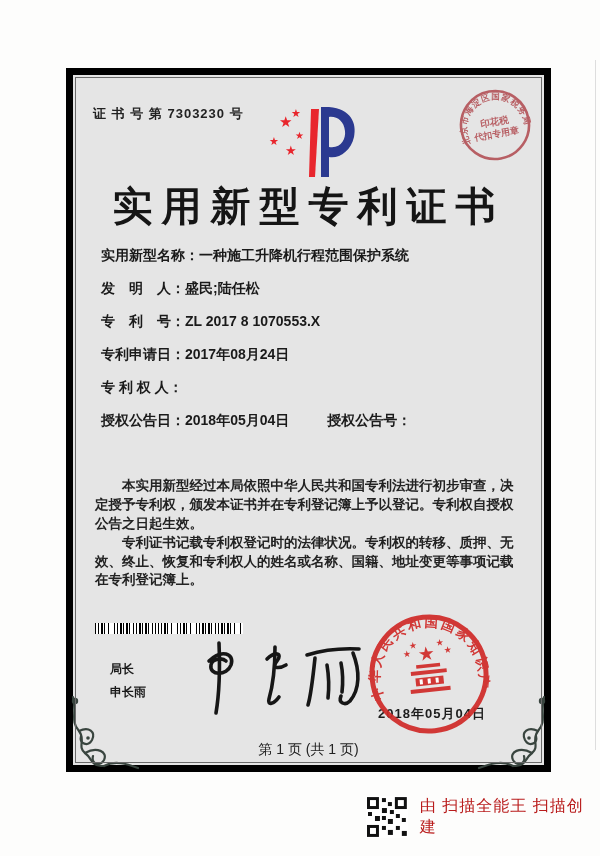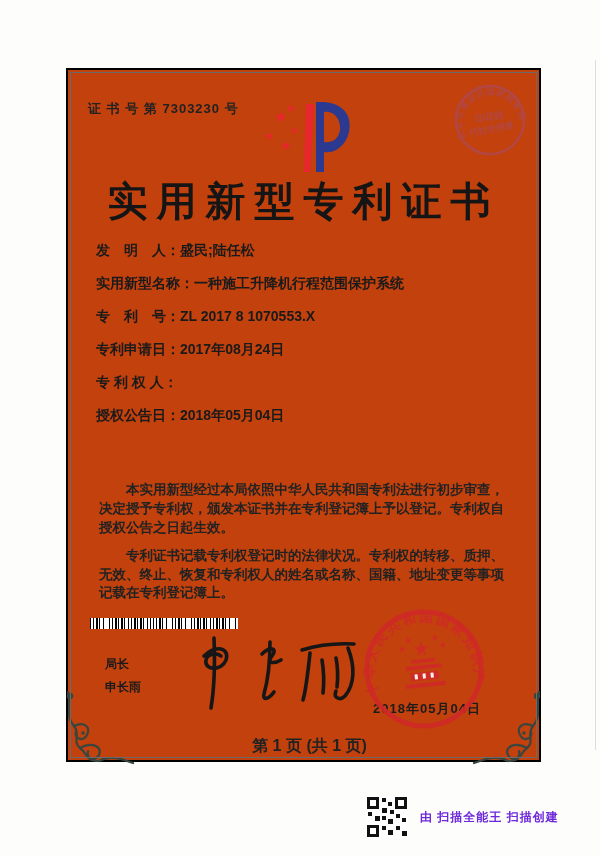--- a/index.html
+++ b/index.html
@@ -6,21 +6,21 @@
   #page{position:relative;width:600px;height:856px;background:#fdfdfc;overflow:hidden;
         font-family:"Liberation Sans","DejaVu Sans",sans-serif;color:#1a1a1a;}
 
   
   .scan-edge-top{position:absolute;left:10px;top:17px;width:58px;height:2px;
 0     background:linear-gradient(90deg,#2b2b2b,#aaa);}
   .scan-edge-right{position:absolute;left:595px;top:60px;width:1px;height:690px;background:#ddd;}
 
   
   .frame{position:absolute;left:66px;top:68px;width:471px;height:690px;
-         border:2px solid #000000;background:#c2410c;}
+         border:7px solid #000000;background:#e5e5e5;}
   .frame::after{content:"";position:absolute;inset:2px;border:1px solid #6a6a6a;pointer-events:none;}
 
   .cert-no{position:absolute;left:20px;top:30px;font-size:13px;font-weight:700;
            letter-spacing:1px;color:#222;white-space:pre;}
 
   .logo{position:absolute;left:178px;top:28px;width:118px;height:80px;}
 
   .title{position:absolute;left:0;top:104px;width:100%;text-align:center;
          font-family:"Liberation Serif","DejaVu Serif",serif;
          font-size:40px;font-weight:700;letter-spacing:9px;color:#151515;}
@@ -28,46 +28,46 @@
   .fields{position:absolute;left:28px;top:170px;width:418px;font-size:14px;font-weight:700;}
   .field-row{display:flex;margin-bottom:13px;line-height:20px;}
   .field-label{white-space:pre;flex:none;}
   .field-value{flex:1;max-width:330px;}
   .grant-row{display:flex;line-height:20px;}
   .grant-right{margin-left:38px;display:flex;}
 
   .paragraphs{position:absolute;left:22px;top:402px;width:428px;
               font-family:"Liberation Serif","DejaVu Serif",serif;
               font-size:13.5px;line-height:1.4;color:#222;font-weight:600;}
-  .paragraphs p{margin:9px;text-indent:2em;}
+  .paragraphs p{margin:0;text-indent:2em;}
 
   .barcode{position:absolute;left:22px;top:548px;width:148px;height:11px;
      background:repeating-linear-gradient(90deg,#000 0 1.5px,#fff 1.5px 3px,#000 3px 3.8px,#fff 3.8px 6.3px);}
 
   .signer{position:absolute;left:37px;top:583px;font-size:12px;font-weight:700;line-height:23px;}
   .signature-svg{position:absolute;left:118px;top:562px;width:196px;height:84px;}
 
   .seal-wrap{position:absolute;left:294px;top:537px;width:124px;height:124px;opacity:.92;
              transform:rotate(-6deg);}
   .seal-date{position:absolute;left:284px;top:630px;width:150px;text-align:center;
              font-size:13px;font-weight:700;letter-spacing:1px;color:#1c1c1c;}
 
-  .footer-page{position:absolute;left:6px;top:666px;width:100%;text-align:center;
-               font-size:16px;color:#222;font-weight:700;}
+  .footer-page{position:absolute;left:0;top:666px;width:100%;text-align:center;
+               font-size:14px;color:#222;font-weight:400;}
 
   .corner{position:absolute;width:72px;height:76px;}
   .corner-bl{left:-5px;bottom:-6px;}
   .corner-br{right:-5px;bottom:-6px;transform:scaleX(-1);}
 
   .tax-stamp{position:absolute;left:384px;top:12px;width:76px;height:76px;opacity:.85;
              transform:rotate(-10deg);}
 
   .camscanner{position:absolute;left:366px;top:796px;display:flex;align-items:center;}
   .qr{width:42px;height:42px;margin-right:12px;}
-  .cam-text{font-size:12px;color:#6d28d9;font-weight:700;letter-spacing:1px;}
+  .cam-text{font-size:16px;color:#b91c1c;font-weight:400;letter-spacing:1px;}
 </style>
 </head>
 <body>
 
 <div id="page">
 
   <div class="scan-edge-top"></div>
   <div class="scan-edge-right"></div>
 
   <div class="frame">
@@ -82,42 +82,43 @@
       <text x="44" y="36" font-size="10" fill="#e8262d">★</text>
       <polygon points="60,6 68,6 64,74 58,74" fill="#e8262d"></polygon>
       <path d="M70 4 L78 4 C100 6 106 20 103 34 C100 48 88 56 78 54 L78 74 L70 74 Z
                M78 14 L78 44 C90 46 95 36 94 28 C93 18 86 13 78 14 Z" fill="#2b3990"></path>
     </svg>
 
     <div class="title">实用新型专利证书</div>
 
     <div class="fields">
       <div class="field-row">
+        <span class="field-label">实用新型名称：</span>
+        <span class="field-value">一种施工升降机行程范围保护系统</span>
+      </div>
+      <div class="field-row">
         <span class="field-label">发　明　人：</span>
         <span class="field-value">盛民;陆任松</span>
-      </div>
-      <div class="field-row">
-        <span class="field-label">实用新型名称：</span>
-        <span class="field-value">一种施工升降机行程范围保护系统</span>
       </div>
       <div class="field-row">
         <span class="field-label">专　利　号：</span>
         <span class="field-value">ZL 2017 8 1070553.X</span>
       </div>
       <div class="field-row">
         <span class="field-label">专利申请日：</span>
         <span class="field-value">2017年08月24日</span>
       </div>
       <div class="field-row">
         <span class="field-label">专 利 权 人：</span>
       </div>
       <div class="grant-row">
         <span class="field-label">授权公告日：</span>
         <span>2018年05月04日</span>
         <span class="grant-right">
+          <span class="field-label">授权公告号：</span>
         </span>
       </div>
     </div>
 
     <div class="paragraphs">
       <p>本实用新型经过本局依照中华人民共和国专利法进行初步审查，决定授予专利权，颁发本证书并在专利登记簿上予以登记。专利权自授权公告之日起生效。</p>
       <p>专利证书记载专利权登记时的法律状况。专利权的转移、质押、无效、终止、恢复和专利权人的姓名或名称、国籍、地址变更等事项记载在专利登记簿上。</p>
     </div>
 
     <div class="barcode"></div>

